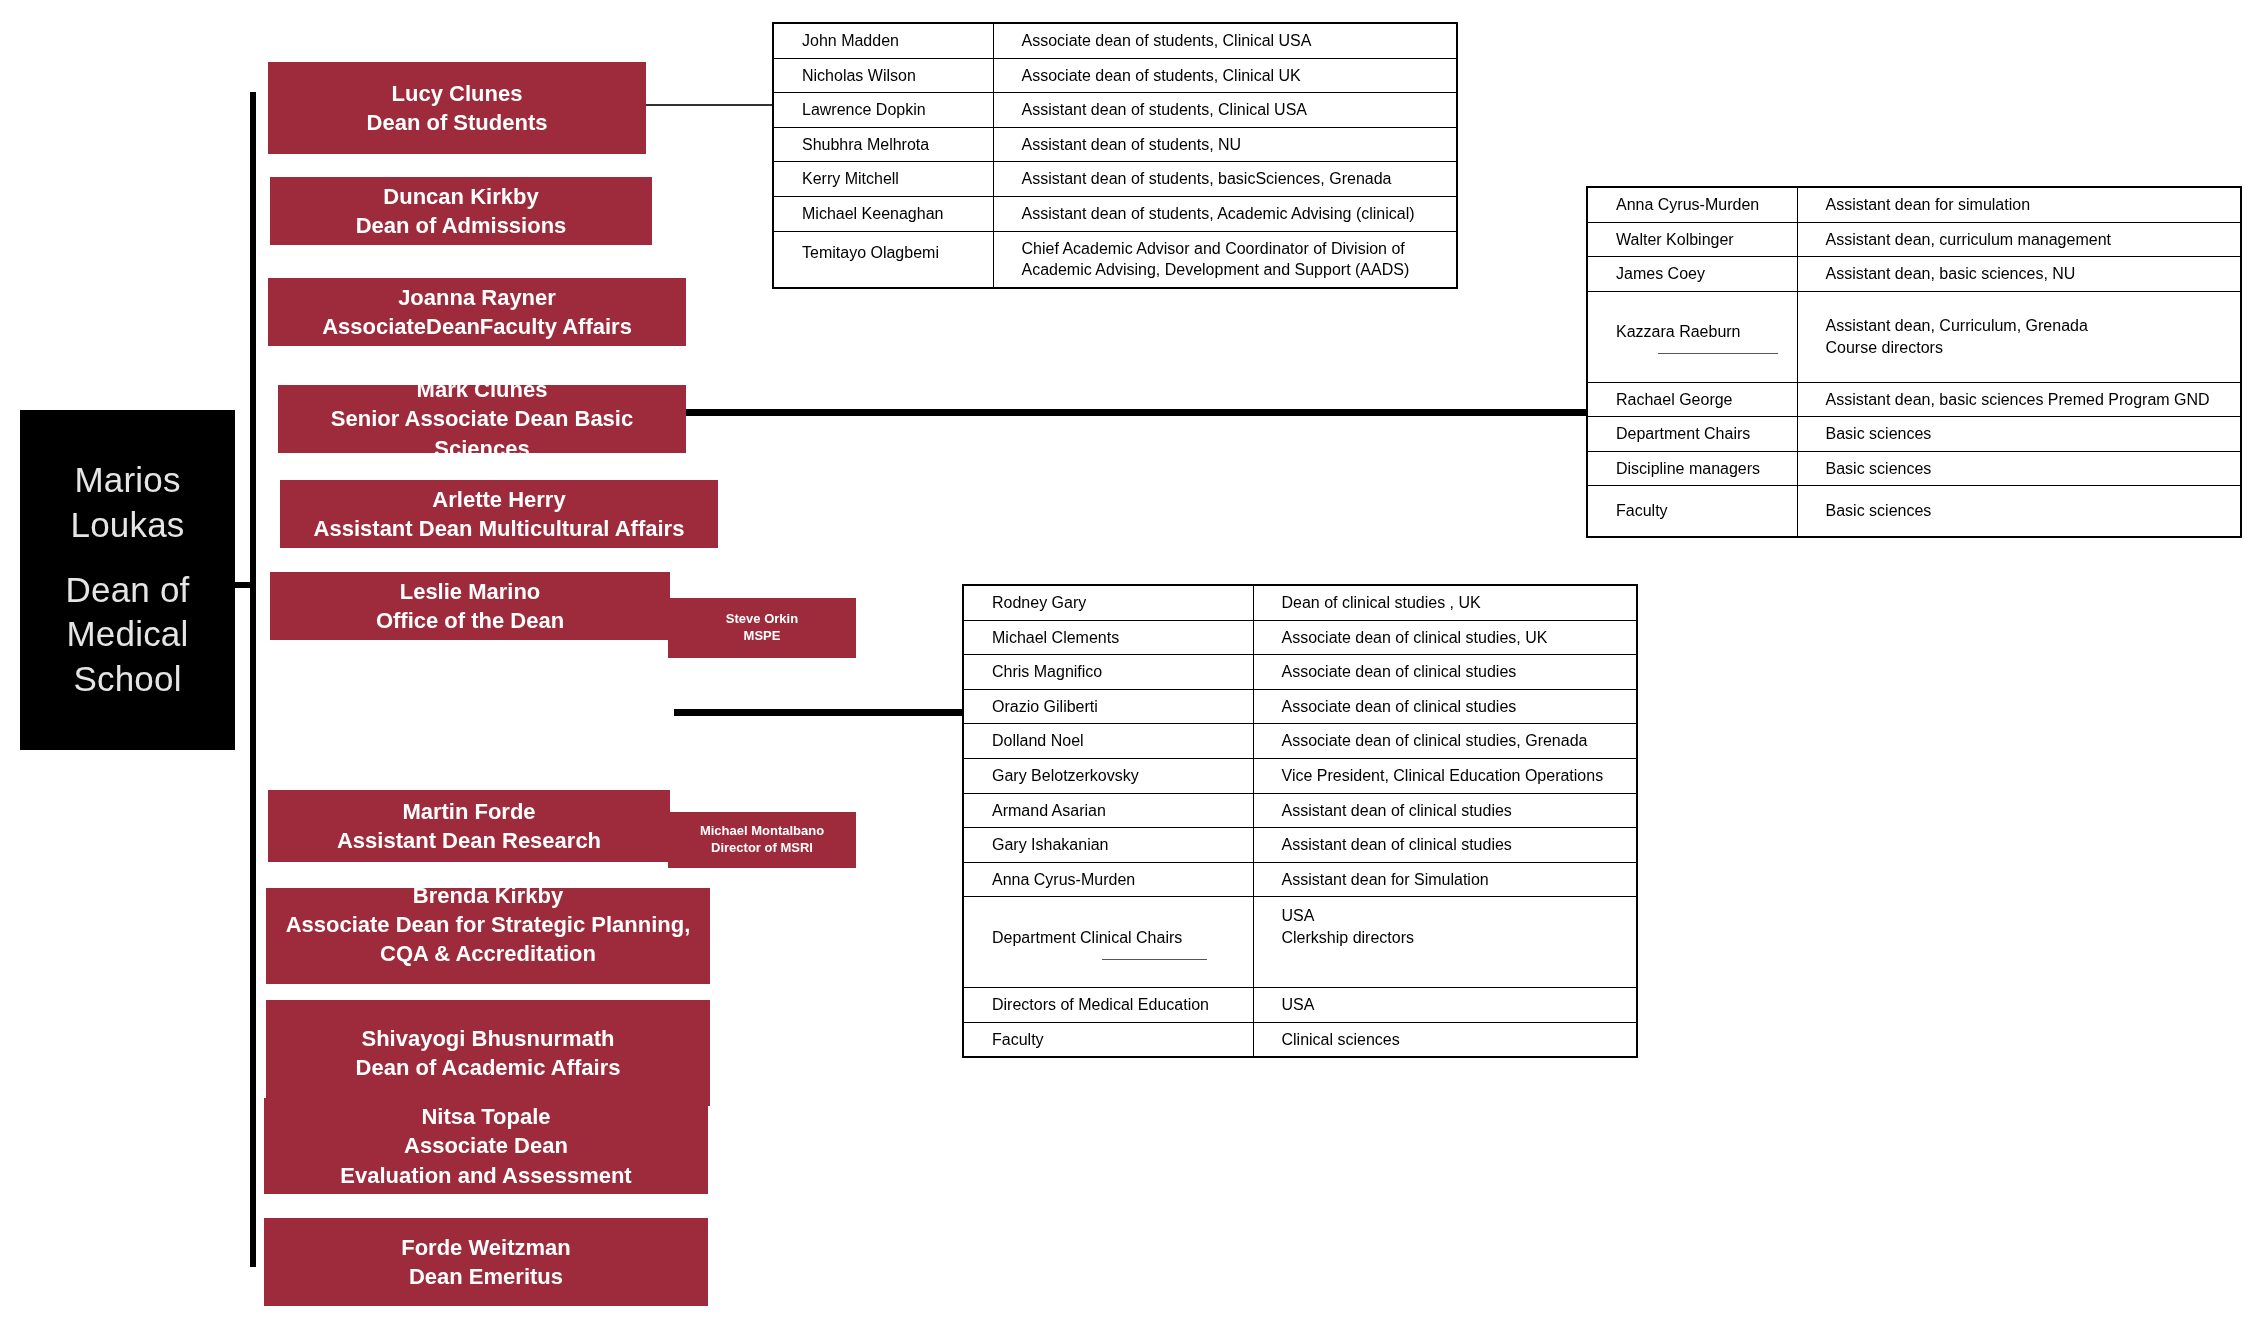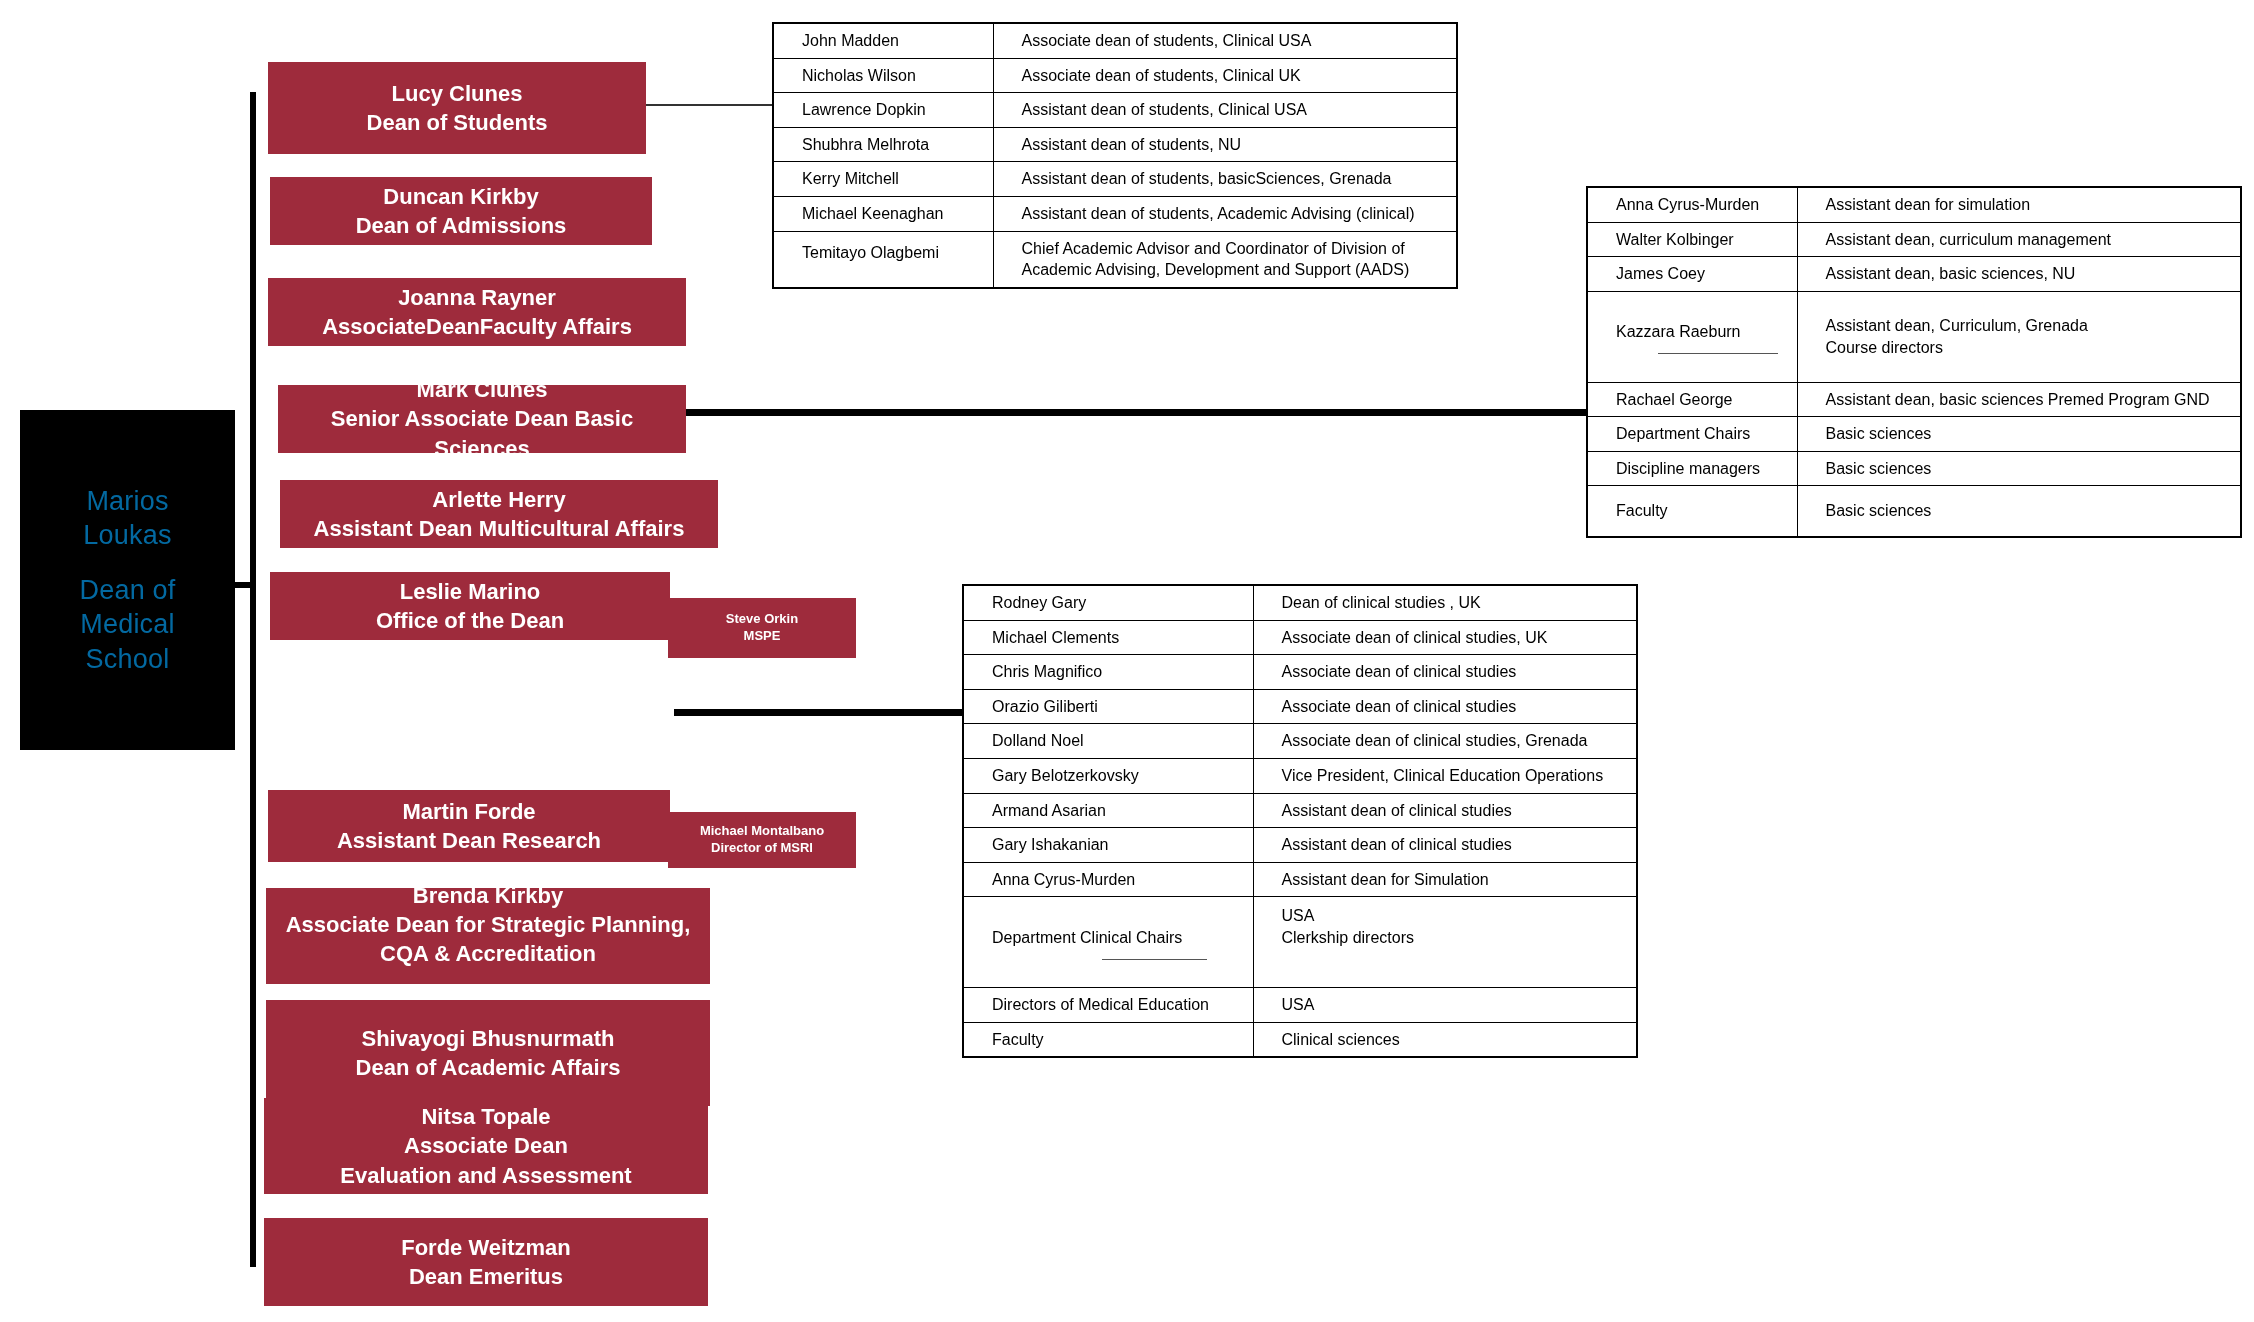--- a/index.html
+++ b/index.html
@@ -16,27 +16,27 @@
     width: 2254px;
     height: 1322px;
     background: #ffffff;
     overflow: hidden;
   }
 
   
   .root-box {
     position: absolute;
     background: #000000;
-    color: #0369a1;
+    color: #e5e5e5;
     display: flex;
     flex-direction: column;
     align-items: center;
     justify-content: center;
     text-align: center;
-    font-size: 27px;
+    font-size: 35px;
     line-height: 1.28;
     letter-spacing: .2px;
   }
   .root-box .rb-line { display: block; white-space: pre-line; }
   .root-box .rb-gap { height: 20px; }
 
   
   .mbox {
     position: absolute;
     background: #9e2b3c;

